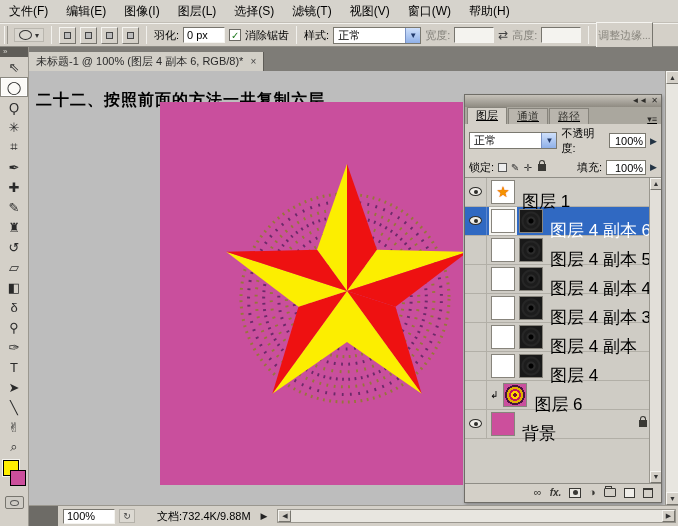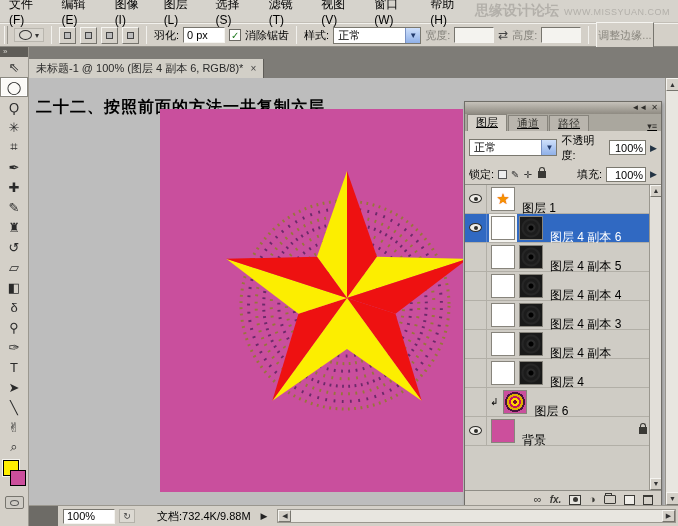--- a/index.html
+++ b/index.html
@@ -26,40 +26,40 @@
   .modebtn span { width:7px; height:7px; border:1px solid #444; display:inline-block; background:#bbb; }
   .obar-label { font-size:11px; }
   .obar-label.dis { color:#83817a; }
   .tinput { width:42px; height:16px; background:#fff; border:1px solid; border-color:#77756e #f5f4f0 #f5f4f0 #77756e; font-size:11px; padding:0 3px; font-family:inherit; }
   .tinput.empty { width:40px; background:#f4f3ef; }
   .checkbox { width:12px; height:12px; background:#fff; border:1px solid #6a6862; display:inline-flex; align-items:center; justify-content:center; font-size:10px; color:#1f7a1f; font-weight:bold; }
   .select { height:17px; background:#fff; border:1px solid #7a786f; display:inline-flex; align-items:center; font-size:11px; }
   .select .val { padding:0 4px; flex:1; }
   .select .btn { width:15px; height:100%; background:linear-gradient(#cfe0fb,#8fb0e8); border-left:1px solid #7a92c4; color:#223a6b; font-size:8px; display:flex; align-items:center; justify-content:center; }
   .swap { font-size:12px; color:#444; }
-  .pushbtn { height:26px; padding:0 1px; background:#d4d0c8; border:1px solid; border-color:#f5f4f0 #77756e #77756e #f5f4f0; font-size:11px; color:#8a877f; display:inline-flex; align-items:center; }
+  .pushbtn { height:26px; padding:0 1px; background:#d4d0c8; border:1px solid; border-color:#f5f4f0 #77756e #77756e #f5f4f0; font-size:11px; color:#8a877f; display:inline-flex; align-items:center;font-family:Liberation Serif, serif; }
 
   
   .main { display:flex; height:479px; }
 
   
   .toolbox { width:29px; background:#d4d0c8; display:flex; flex-direction:column; border-right:1px solid #9a978f; }
   .tb-header { height:10px; background:#5f5d58; color:#d8d6d0; font-size:8px; line-height:9px; padding-left:3px; letter-spacing:-1px; }
   .tool { width:100%; height:20px; display:flex; align-items:center; justify-content:center; font-size:13px; color:#2a2a2a; }
   .tool.sel { background:#fbfaf7; border:1px solid #8a8880; box-shadow:inset 0 0 0 1px #fff; }
   .swatches { position:relative; width:100%; height:34px; margin-top:2px; }
   .fg { position:absolute; left:3px; top:1px; width:16px; height:16px; border:1px solid #000; box-shadow:0 0 0 1px #f4f3ef; }
   .bg { position:absolute; left:10px; top:11px; width:16px; height:16px; border:1px solid #000; }
   .qmask { width:19px; height:13px; margin:3px auto 0; border:1px solid #77756e; border-radius:2px; background:#cfccc5; display:flex; align-items:center; justify-content:center; }
   .qmask span { width:9px; height:6px; border:1px solid #555; border-radius:50%; }
   .tb-fill { flex:1; }
 
   
   .docarea { flex:1; display:flex; flex-direction:column; }
-  .tabbar { height:31px; background:#7e7c77; display:flex; align-items:flex-end; }
+  .tabbar { height:24px; background:#7e7c77; display:flex; align-items:flex-end; }
   .tab { height:19px; background:#d2cfc7; border-right:1px solid #5e5c57; display:flex; align-items:center; gap:7px; padding:0 7px; font-size:11px; color:#2a2a2a; }
   .tab .x { font-size:10px; color:#444; }
   .content { flex:1; position:relative; background:#bdbdbd; overflow:hidden; }
   .caption { position:absolute; left:7px; top:19px; font-size:16px; font-weight:bold; letter-spacing:1px; color:#000; }
   .canvas { position:absolute; left:131px; top:31px; width:303px; height:383px; overflow:hidden; }
   .canvas svg { display:block; }
 
   
   .vscroll { position:absolute; right:0; top:0; bottom:0; width:13px; background:#e8e6e0; border-left:1px solid #9a978f; }
   .sbtn { position:absolute; left:0; width:13px; height:13px; background:#d4d0c8; border:1px solid; border-color:#f5f4f0 #77756e #77756e #f5f4f0; font-size:7px; color:#333; display:flex; align-items:center; justify-content:center; }
@@ -93,21 +93,21 @@
   .eye::after { content:""; position:absolute; left:4px; top:2px; width:4px; height:4px; border-radius:50%; background:#2e2d2a; }
   .clip { font-size:10px; transform:scaleX(-1); margin:0 1px 0 3px; }
   .thumb { width:24px; height:24px; border:1px solid #87847c; margin-left:4px; flex:none; background:#fff; position:relative; }
   .thumb.msel { outline:2px solid #f4f3ef; }
   .t-checker { background:#fff linear-gradient(45deg,#cfcfcf 25%,transparent 25%,transparent 75%,#cfcfcf 75%),linear-gradient(45deg,#cfcfcf 25%,transparent 25%,transparent 75%,#cfcfcf 75%); background-size:8px 8px; background-position:0 0,4px 4px; }
   .t-cream { background:#fffbea linear-gradient(45deg,#ddd8c2 25%,transparent 25%,transparent 75%,#ddd8c2 75%),linear-gradient(45deg,#ddd8c2 25%,transparent 25%,transparent 75%,#ddd8c2 75%); background-size:8px 8px; background-position:0 0,4px 4px; }
   .t-dark { background:radial-gradient(circle at 50% 50%, #000 2px, #2b2b2b 3px 4px, #1c1c1c 5px 7px, #262626 8px 9px, #191919 10px); }
   .t-star { display:flex; align-items:center; justify-content:center; color:#f59300; font-size:15px; text-shadow:0 0 1px #e03000; }
   .t-rings { background:radial-gradient(circle at 50% 50%, #7a1030 0 2px, #ffd400 2px 4px, #c2145f 4px 6px, #e0b000 6px 8px, #48123e 8px 10px, #c94f9d 10px); }
   .t-pink { background:#cc4f9c; }
-  .lname { margin-left:7px; white-space:nowrap; font-size:12px;margin-top:20px; }
+  .lname { margin-left:7px; white-space:nowrap; font-size:17px;margin-top:20px; }
   .lname.u { text-decoration:underline; }
   .mini-lock { margin-left:auto; position:relative; width:8px; height:7px; background:#3a3935; flex:none; }
   .mini-lock::before { content:""; position:absolute; left:1px; top:-4px; width:4px; height:4px; border:1px solid #3a3935; border-bottom:none; border-radius:3px 3px 0 0; }
   .l-scroll { position:absolute; right:0; top:0; bottom:0; width:12px; background:#e2dfd9; border-left:1px solid #9a978f; }
   .l-scroll .sbtn { width:12px; height:12px; }
 
   .p-bottom { height:19px; display:flex; align-items:center; justify-content:flex-end; gap:8px; padding-right:8px; color:#3a3935; }
   .bic { font-size:11px; line-height:1; }
   .bic.fx { font-style:italic; font-weight:bold; font-size:10px; }
   .bic-mask { width:12px; height:10px; border:1px solid #3a3935; background:#e8e6e0; display:flex; align-items:center; justify-content:center; }
@@ -137,24 +137,20 @@
         <li>文件(F)</li>
         <li>编辑(E)</li>
         <li>图像(I)</li>
         <li>图层(L)</li>
         <li>选择(S)</li>
         <li>滤镜(T)</li>
         <li>视图(V)</li>
         <li>窗口(W)</li>
         <li>帮助(H)</li>
       </ul>
-    <div class="watermark">
-      <span class="cn">思缘设计论坛</span>
-      <span class="en">WWW.MISSYUAN.COM</span>
-    </div>
   </div>
 
   <div class="optionsbar">
     <div class="grip-v"></div>
     <div class="toolpreset">
       <span class="ellipse-glyph"></span>
       <span class="dd-arrow">▾</span>
     </div>
     <span class="sep"></span>
     <button class="modebtn">

